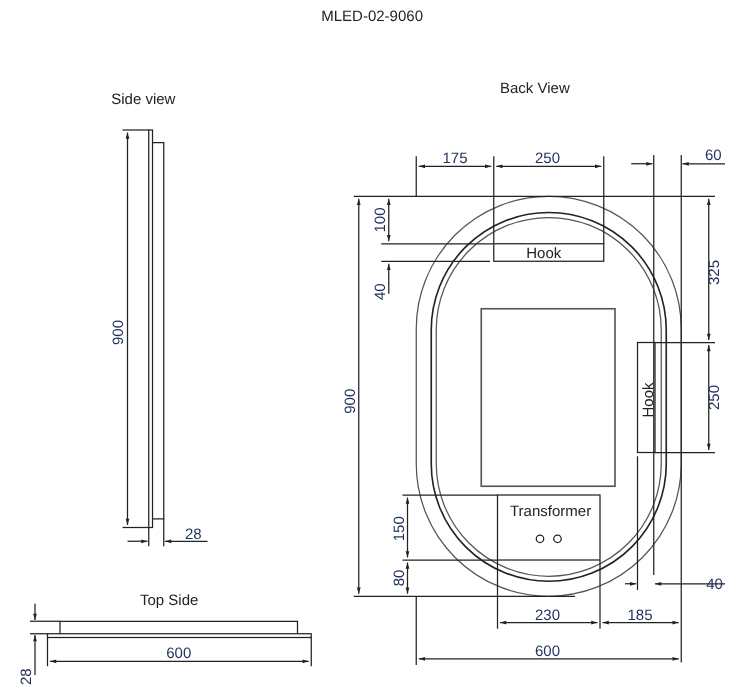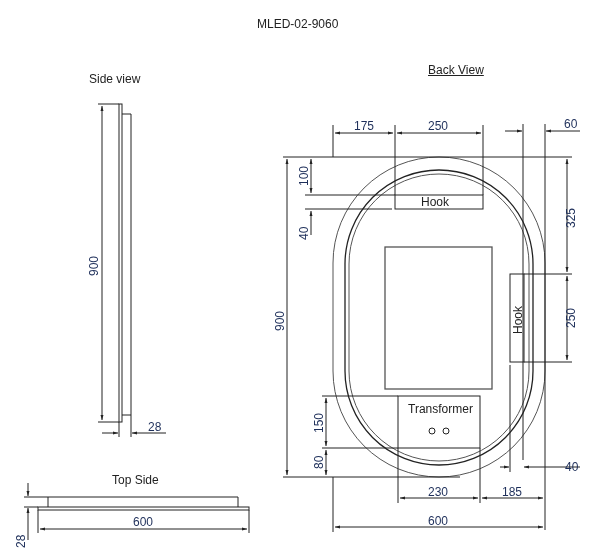--- a/index.html
+++ b/index.html
@@ -6,23 +6,23 @@
   body { width: 600px; height: 556px; position: relative; overflow: hidden;
          font-family: "Liberation Sans", sans-serif; color: #222; }
   .label { position: absolute; font-size: 12px; color: #222; white-space: nowrap; }
   svg { position: absolute; left: 0; top: 0; }
   svg text { font-family: "Liberation Sans", sans-serif; fill: #222; }
   svg .dimtxt { fill: #1e2f5a; }
 </style>
 </head>
 <body>
 
-<div class="label" style="left:257px; top:17px;text-align:center;">MLED-02-9060</div>
+<div class="label" style="left:257px; top:6px;text-align:center;">MLED-02-9060</div>
 <div class="label" style="left:89px; top:72px;">Side view</div>
-<div class="label" style="left:428px; top:63px;text-decoration:underline;">Back View</div>
+<div class="label" style="left:400px; top:63px;">Back View</div>
 <div class="label" style="left:112px; top:473px;">Top Side</div>
 
 <svg width="600" height="556" viewBox="0 0 600 556">
   <defs>
     <marker id="arr" viewBox="0 0 10 10" refX="10" refY="5" markerWidth="7" markerHeight="5" orient="auto-start-reverse">
       <path d="M0,2 L10,5 L0,8 z" fill="#222"></path>
     </marker>
   </defs>
 
   <g stroke="#222" fill="none" stroke-width="1">

